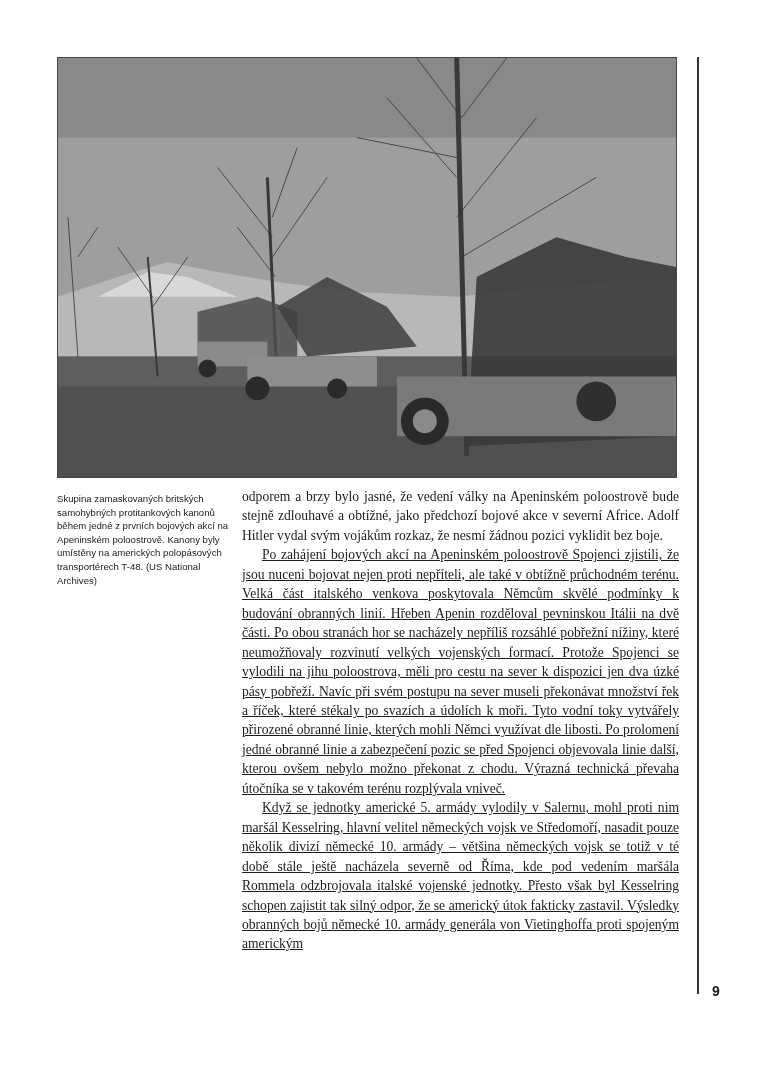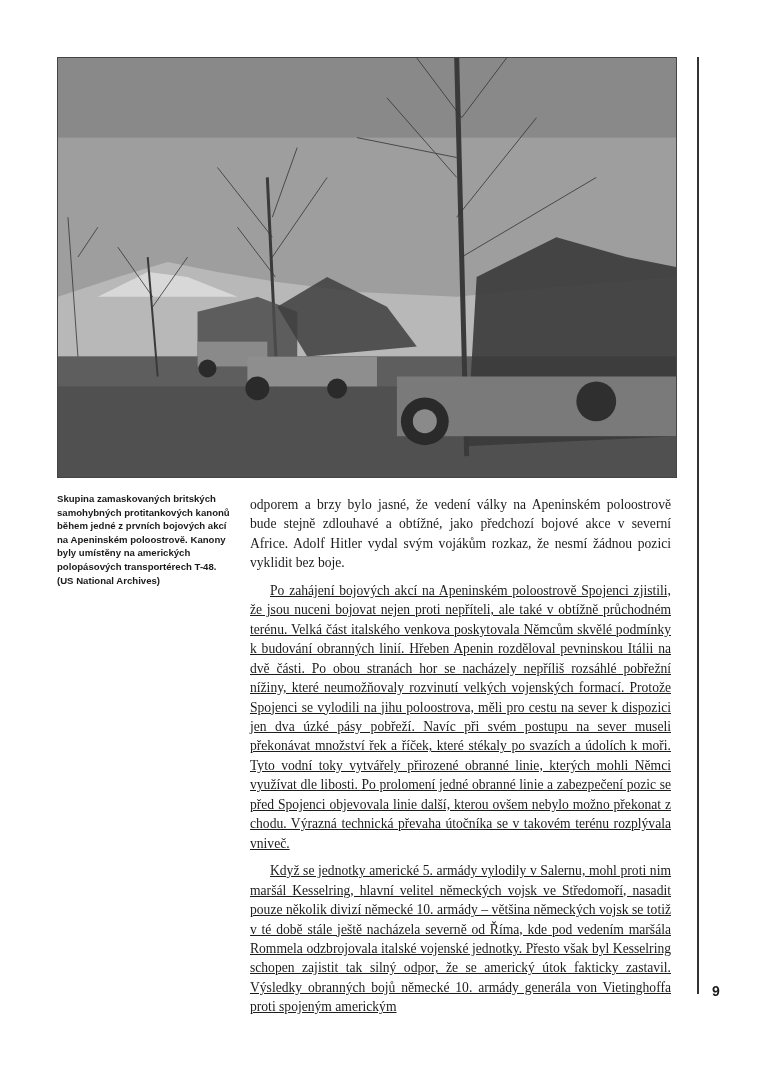--- a/index.html
+++ b/index.html
@@ -8,29 +8,29 @@
     position:absolute; left:57px; top:57px; width:620px; height:421px;
     border:1px solid #444; box-sizing:border-box; overflow:hidden;
     background: linear-gradient(180deg,#6f6f6f 0%,#8c8c8c 18%,#b4b4b4 45%,#9a9a9a 58%,#6a6a6a 72%,#5a5a5a 100%);
   }
   .photo svg { position:absolute; left:0; top:0; width:100%; height:100%; }
   .rule {
     position:absolute; left:697px; top:57px; width:1.5px; height:937px; background:#333;
   }
   .caption {
     position:absolute; left:57px; top:492px; width:175px;
-    font-family:"Liberation Sans", sans-serif; font-weight:bold;
+    font-family:"Liberation Sans", sans-serif; font-weight:normal;
     font-size:9.6px; line-height:13.6px; color:#1a1a1a;
   }
   .body-text {
     position:absolute; left:242px; top:487px; width:437px;
     font-family:"Liberation Serif", serif; font-size:13.6px;
     line-height:19.45px; color:#1c1c1c; text-align:justify;
   }
-  .body-text p { margin:8px; }
+  .body-text p { margin:0; }
   .body-text p.indent { text-indent:20px;text-decoration:underline; }
   .page-number {
     position:absolute; left:712px; top:983px;
     font-family:"Liberation Sans", sans-serif; font-weight:bold; font-size:14px; color:#1a1a1a;
   }
 </style>
 </head>
 <body>
 
 <div class="photo">

